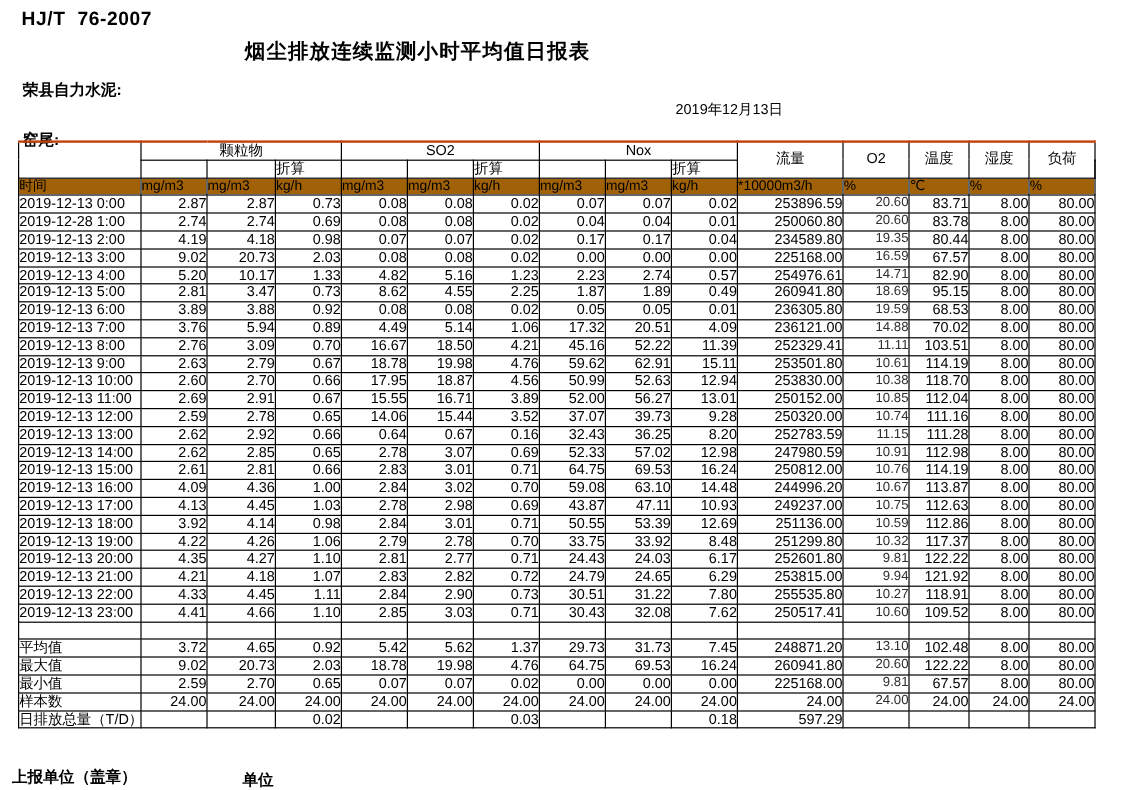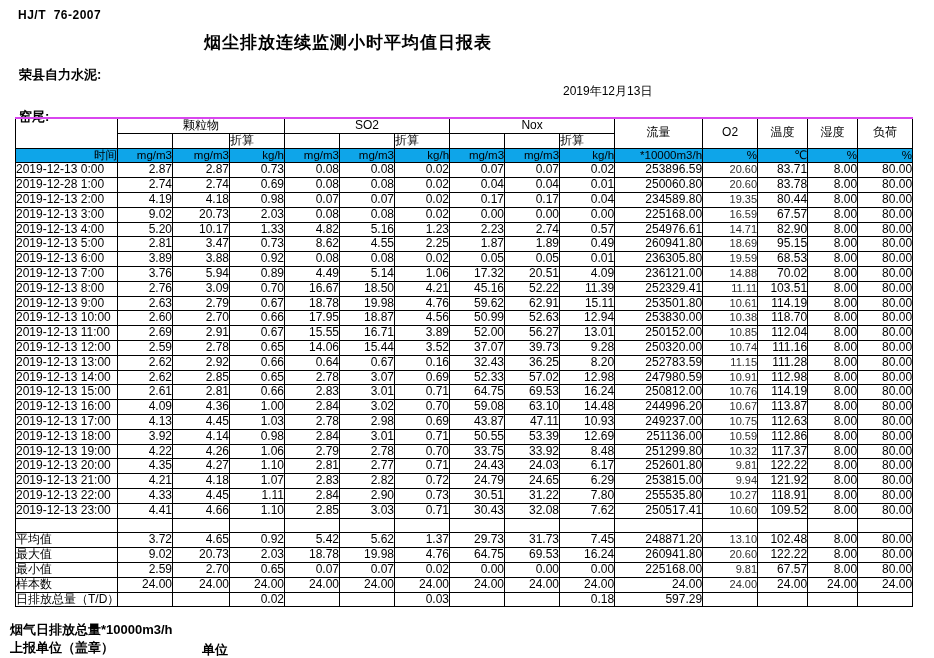--- a/index.html
+++ b/index.html
@@ -1,31 +1,31 @@
 <!DOCTYPE html>
 <html><head>
 <meta charset="utf-8">
 <style>
   html,body{margin:0;padding:0;background:#fff;}
   #page{position:relative;width:934px;height:658px;background:#ffffff;overflow:hidden;
         font-family:"Liberation Sans","DejaVu Sans",sans-serif;color:#000;}
   .abs{position:absolute;white-space:pre;}
-  #std-no{left:18px;top:8px;font-size:12px;font-weight:bold;letter-spacing:.5px;}
+  #std-no{left:18px;top:8px;font-size:16px;font-weight:bold;letter-spacing:.5px;}
   #title{left:204px;top:31px;font-size:17px;font-weight:bold;letter-spacing:1px;}
   #company{left:19px;top:66px;font-size:13px;font-weight:bold;}
   #site{left:19px;top:85px;font-size:13px;font-weight:bold;margin-top:23px;}
   #date{left:563px;top:83px;font-size:12px;}
   #rpt{position:absolute;left:15px;top:117px;border-collapse:collapse;table-layout:fixed;
        width:897px;font-size:12px;}
   #rpt td{border:1px solid #000;overflow:hidden;white-space:nowrap;padding:0;
           height:13.8px;line-height:13.8px;vertical-align:middle;}
-  #rpt{border-top:2px solid #d946ef;}
+  #rpt{border-top:2px solid #c2410c;}
   tr.group-row td{height:15px;line-height:15px;text-align:center;}
   tr.zhesuan-row td{height:13px;line-height:13px;text-align:left;}
-  tr.units-row td{height:15px;line-height:15px;text-align:right;background:#0ea5e9;font-size:11.5px;}
+  tr.units-row td{height:15px;line-height:15px;text-align:left;background:#a16207;font-size:11.5px;}
   td.time-hd{font-size:13px;}
   td.lbl{padding-right:3px;}
   td.lbl.left{text-align:right;padding-left:1px;padding-right:0;}
   td.v{text-align:right;padding-right:9px;}
   td.v.c9{padding-right:3px;}
   td.v.c10{padding-right:14px;font-size:11px;color:#2e2e2e;}
   td.v.c12{padding-right:3px;}
   #note{left:10px;top:621px;font-size:13px;font-weight:bold;}
   #report-unit{left:10px;top:639px;font-size:13px;font-weight:bold;}
   #unit-word{left:202px;top:641px;font-size:13px;font-weight:bold;text-align:center;}
@@ -608,17 +608,16 @@
           <td class="v c8">0.18</td>
           <td class="v c9">597.29</td>
           <td class="v c10"></td>
           <td class="v c11"></td>
           <td class="v c12"></td>
           <td class="v c13"></td>
         </tr>
       </tbody>
   </table>
 
-  <div class="abs" id="note">烟气日排放总量*10000m3/h</div>
   <div class="abs" id="report-unit">上报单位（盖章）</div>
   <div class="abs" id="unit-word">单位</div>
 
 </div>
 
 </body></html>

